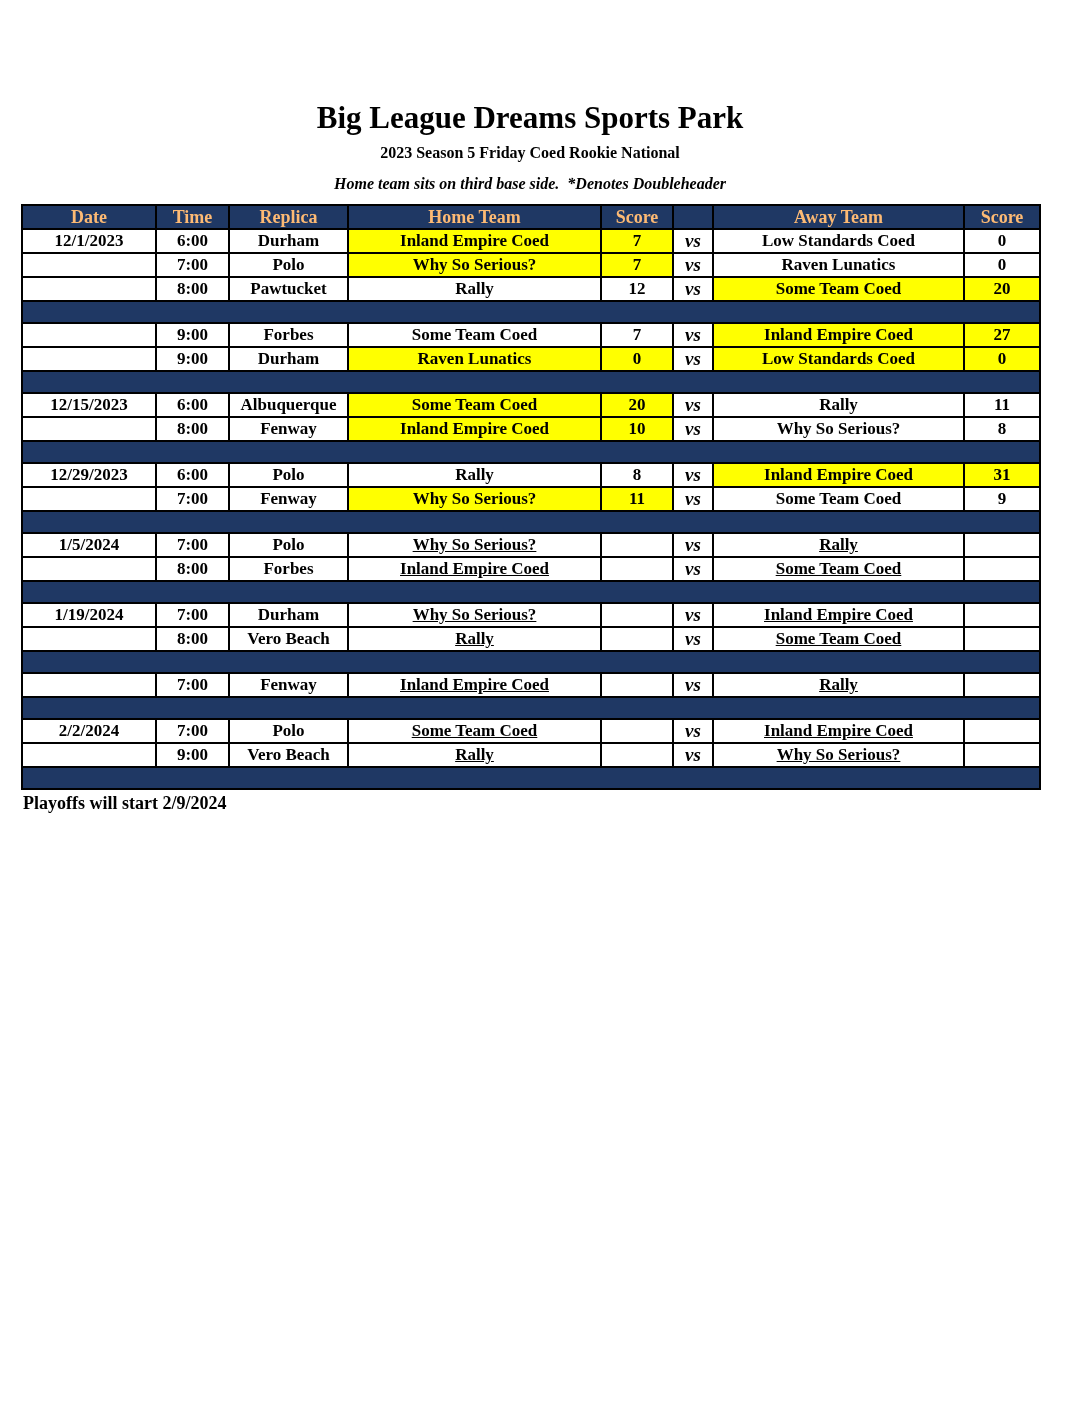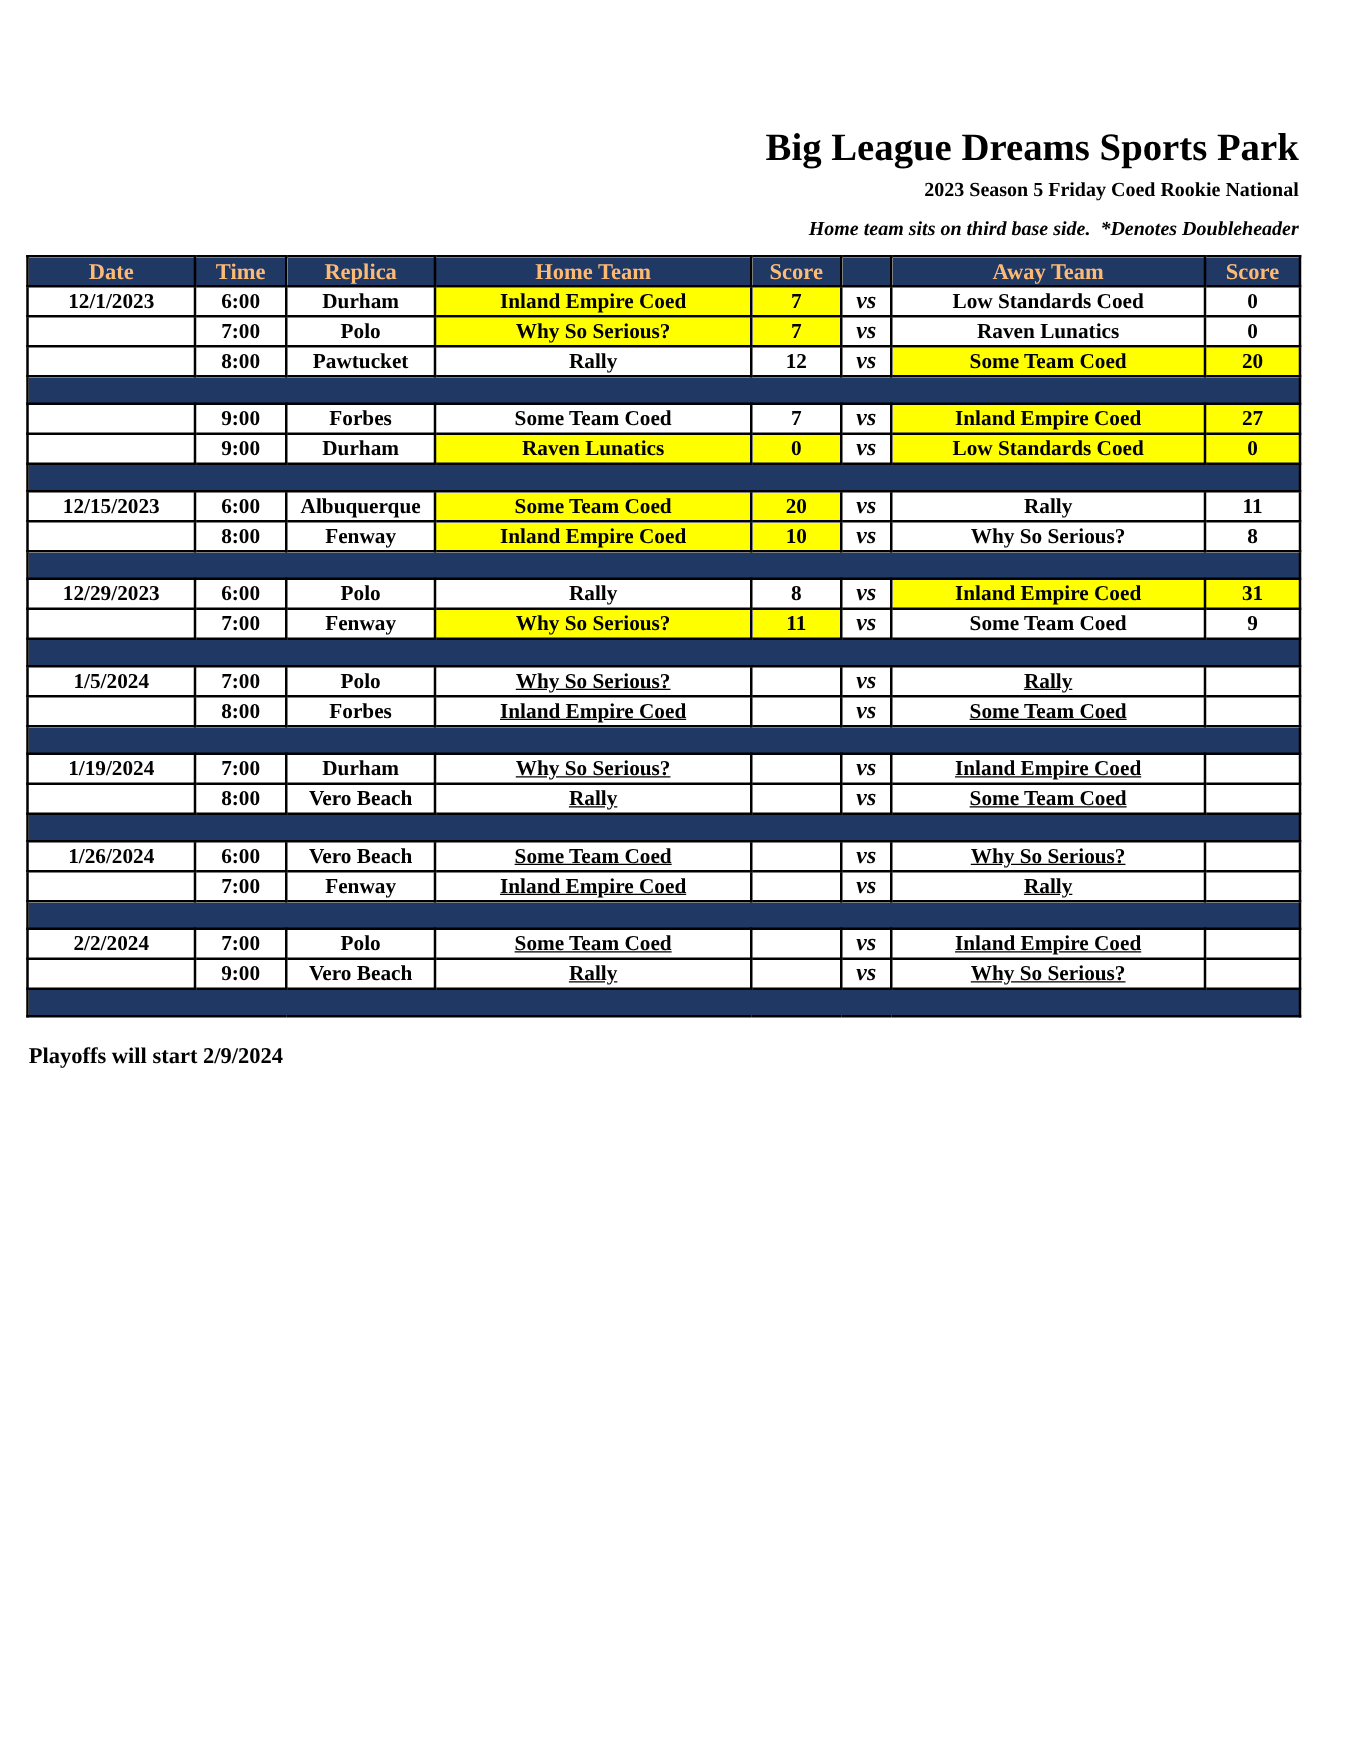--- a/index.html
+++ b/index.html
@@ -2,41 +2,41 @@
 <html style="--navy: #1f3864; --hl: #ffff00; --grid: #000000;"><head>
 <meta charset="utf-8">
 <style>
   :root { --navy:#1f3864; --hl:#ffff00; --grid:#000000; }
   * { box-sizing: border-box; }
   html, body { margin:0; padding:0; background:#ffffff; }
   .page {
     width:1088px; height:1408px; background:#ffffff; position:relative;
     font-family:"Liberation Serif", serif; color:#000;
   }
-  .titles { padding-top:100px; width:1018px; margin-left:21px; text-align:right; }
+  .titles { padding-top:100px; width:1018px; margin-left:21px; text-align:center; }
   .title    { font-size:31px; font-weight:bold; line-height:36px; }
   .subtitle { font-size:16px; font-weight:bold; line-height:30px; margin-top:2px; }
   .note     { font-size:16px; font-weight:bold; font-style:italic; line-height:24px; margin-top:4px; white-space:pre-wrap; }
   table.sched {
     border-collapse:collapse; table-layout:fixed;
     width:1018px; margin:8px 0 0 21px;
   }
   .sched th, .sched td {
     border:2px solid var(--grid);
     height:22px; padding:0 3px;
     font-weight:bold; font-size:17px; line-height:22px;
     text-align:center; vertical-align:middle;
     overflow:hidden; white-space:nowrap;
   }
   .sched th { background:var(--navy); color:#fdba74; font-size:18px; }
   .sched td.sep { background:var(--navy); height:22px; }
   .sched td.hl { background:var(--hl); }
   .sched td.vs { font-style:italic; font-size:19px; }
   .sched td.future { text-decoration:underline; }
-  .footer { margin:19px 0 0 23px; font-weight:bold; font-size:18px; line-height:22px; }
+  .footer { margin:2px 0 0 23px; font-weight:bold; font-size:18px; line-height:22px; }
 </style>
 </head>
 <body>
 
 <div class="page">
 
   <div class="titles">
     <div class="title">Big League Dreams Sports Park</div>
     <div class="subtitle">2023 Season 5 Friday Coed Rookie National</div>
     <div class="note">Home team sits on third base side.  *Denotes Doubleheader</div>
@@ -208,30 +208,20 @@
           <td class="team future">Rally</td>
           <td class="score"></td>
           <td class="vs">vs</td>
           <td class="team future">Some Team Coed</td>
           <td class="score"></td>
         </tr>
         <tr>
           <td colspan="8" class="sep"></td>
         </tr>
         <tr>
-          <td class="date">1/26/2024</td>
-          <td class="time">6:00</td>
-          <td class="replica">Vero Beach</td>
-          <td class="team future">Some Team Coed</td>
-          <td class="score"></td>
-          <td class="vs">vs</td>
-          <td class="team future">Why So Serious?</td>
-          <td class="score"></td>
-        </tr>
-        <tr>
           <td class="date"></td>
           <td class="time">7:00</td>
           <td class="replica">Fenway</td>
           <td class="team future">Inland Empire Coed</td>
           <td class="score"></td>
           <td class="vs">vs</td>
           <td class="team future">Rally</td>
           <td class="score"></td>
         </tr>
         <tr>

